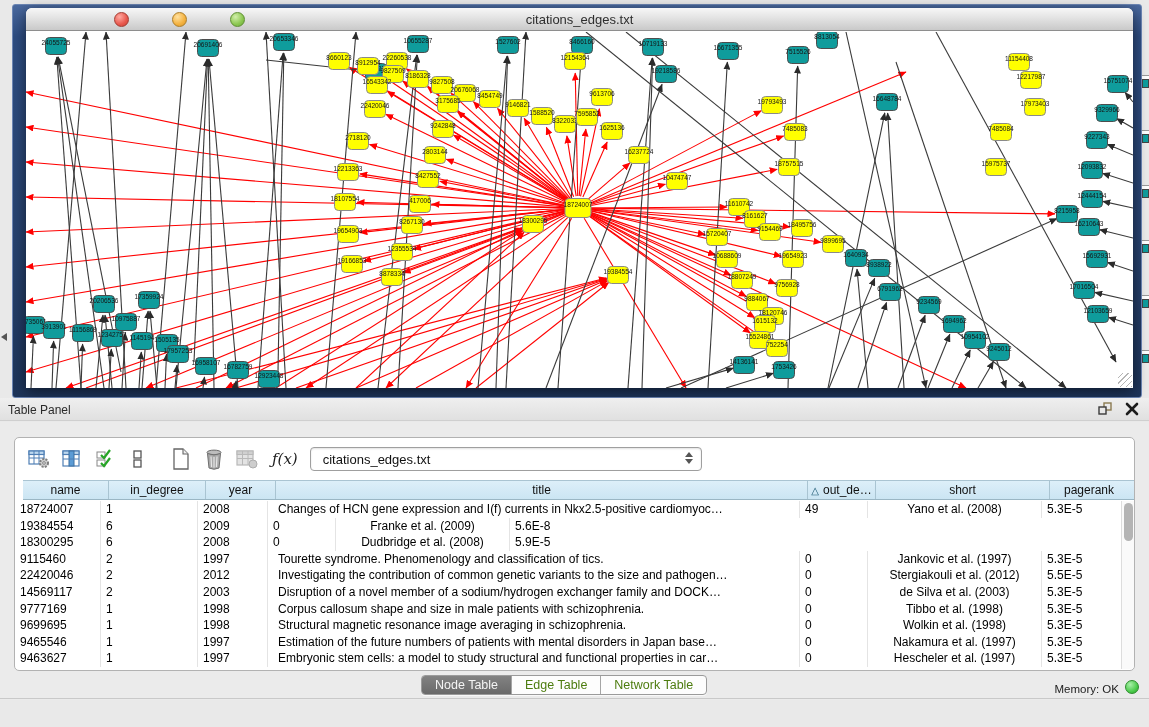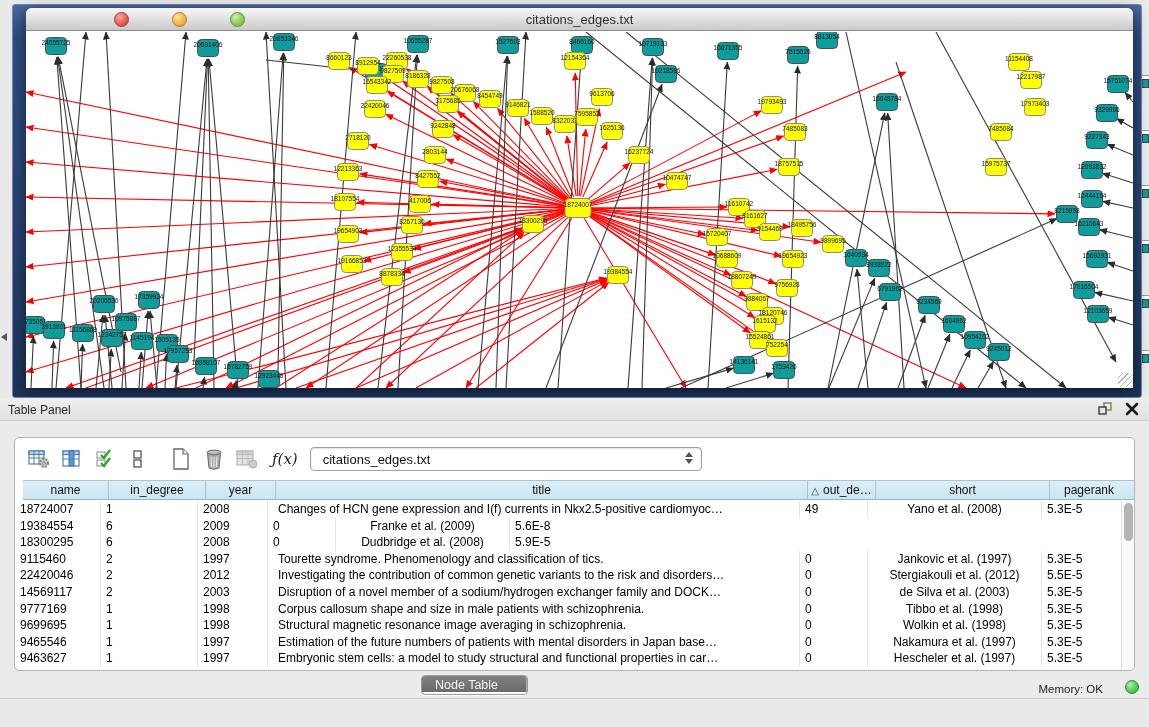--- a/index.html
+++ b/index.html
@@ -62,26 +62,26 @@
   .tcell { padding:1px 0 0 5px; border-right:1px solid #e4e4e4; overflow:hidden; white-space:nowrap; color:#000; }
   .col-0{width:86px;} .col-1{width:97px;} .col-2{width:70px;} .col-3{width:532px;padding-left:10px;}
   .col-4{width:68px;} .col-5{width:174px;text-align:center;padding-left:0;} .col-6{width:78px;border-right:none;}
   .hc-0{width:86px;} .hc-1{width:97px;} .hc-2{width:70px;} .hc-3{width:532px;}
   .hc-4{width:68px;} .hc-5{width:174px;} .hc-6{width:78px;border-right:none;}
   .vscroll { position:absolute; right:0; top:21px; width:13px; height:168px; background:#fafafa; border-left:1px solid #ddd; border-radius:0 0 4px 0; }
   .vthumb { position:absolute; left:2px; top:2px; width:9px; height:38px; background:#b4b4b4; border-radius:5px; }
 
   
   .tabs { position:absolute; left:421px; top:253px; height:20px; display:flex;
-    border:1px solid #9b9b9b; border-radius:4px; overflow:hidden; background:#fdfdfd; box-shadow:0 1px 0 rgba(255,255,255,.7);flex-direction:column; }
+    border:1px solid #9b9b9b; border-radius:4px; overflow:hidden; background:#fdfdfd; box-shadow:0 1px 0 rgba(255,255,255,.7); }
   .tab { padding:2px 13px 0; font-size:12.5px; color:#4d7c0f; border-right:1px solid #a5a5a5; cursor:default; }
   .tab:last-child { border-right:none; }
   .tab.active { background:linear-gradient(180deg,#828282,#6a6a6a); color:#f4f4f4; }
   .statusline { position:absolute; left:0; top:276px; width:1149px; border-top:1px solid #c9c9c9; }
-  .memory { position:absolute; right:46px; top:261px; font-size:11.5px; color:#222; }
+  .memory { position:absolute; right:30px; top:261px; font-size:11.5px; color:#222; }
   .mem-dot { position:absolute; right:10px; top:258px; width:14px; height:14px; border-radius:50%;
     background:radial-gradient(circle at 35% 30%,#a9f0a9,#46c846 65%,#2f9e2f); border:1px solid #2d8c2d; }
 
   svg text { font-family:"Liberation Sans", sans-serif; }
 </style>
 </head>
 <body>
 
 <div class="app">
 
@@ -616,21 +616,21 @@
               <div class="tcell col-2">1997</div>
               <div class="tcell col-3">Tourette syndrome. Phenomenology and classification of tics.</div>
               <div class="tcell col-4">0</div>
               <div class="tcell col-5">Jankovic et al. (1997)</div>
               <div class="tcell col-6">5.3E-5</div>
             </div>
             <div class="trow">
               <div class="tcell col-0">22420046</div>
               <div class="tcell col-1">2</div>
               <div class="tcell col-2">2012</div>
-              <div class="tcell col-3">Investigating the contribution of common genetic variants to the risk and disorders…</div>
+              <div class="tcell col-3">Investigating the contribution of common genetic variants to the size and pathogen…</div>
               <div class="tcell col-4">0</div>
               <div class="tcell col-5">Stergiakouli et al. (2012)</div>
               <div class="tcell col-6">5.5E-5</div>
             </div>
             <div class="trow">
               <div class="tcell col-0">14569117</div>
               <div class="tcell col-1">2</div>
               <div class="tcell col-2">2003</div>
               <div class="tcell col-3">Disruption of a novel member of a sodium/hydrogen exchanger family and DOCK…</div>
               <div class="tcell col-4">0</div>

